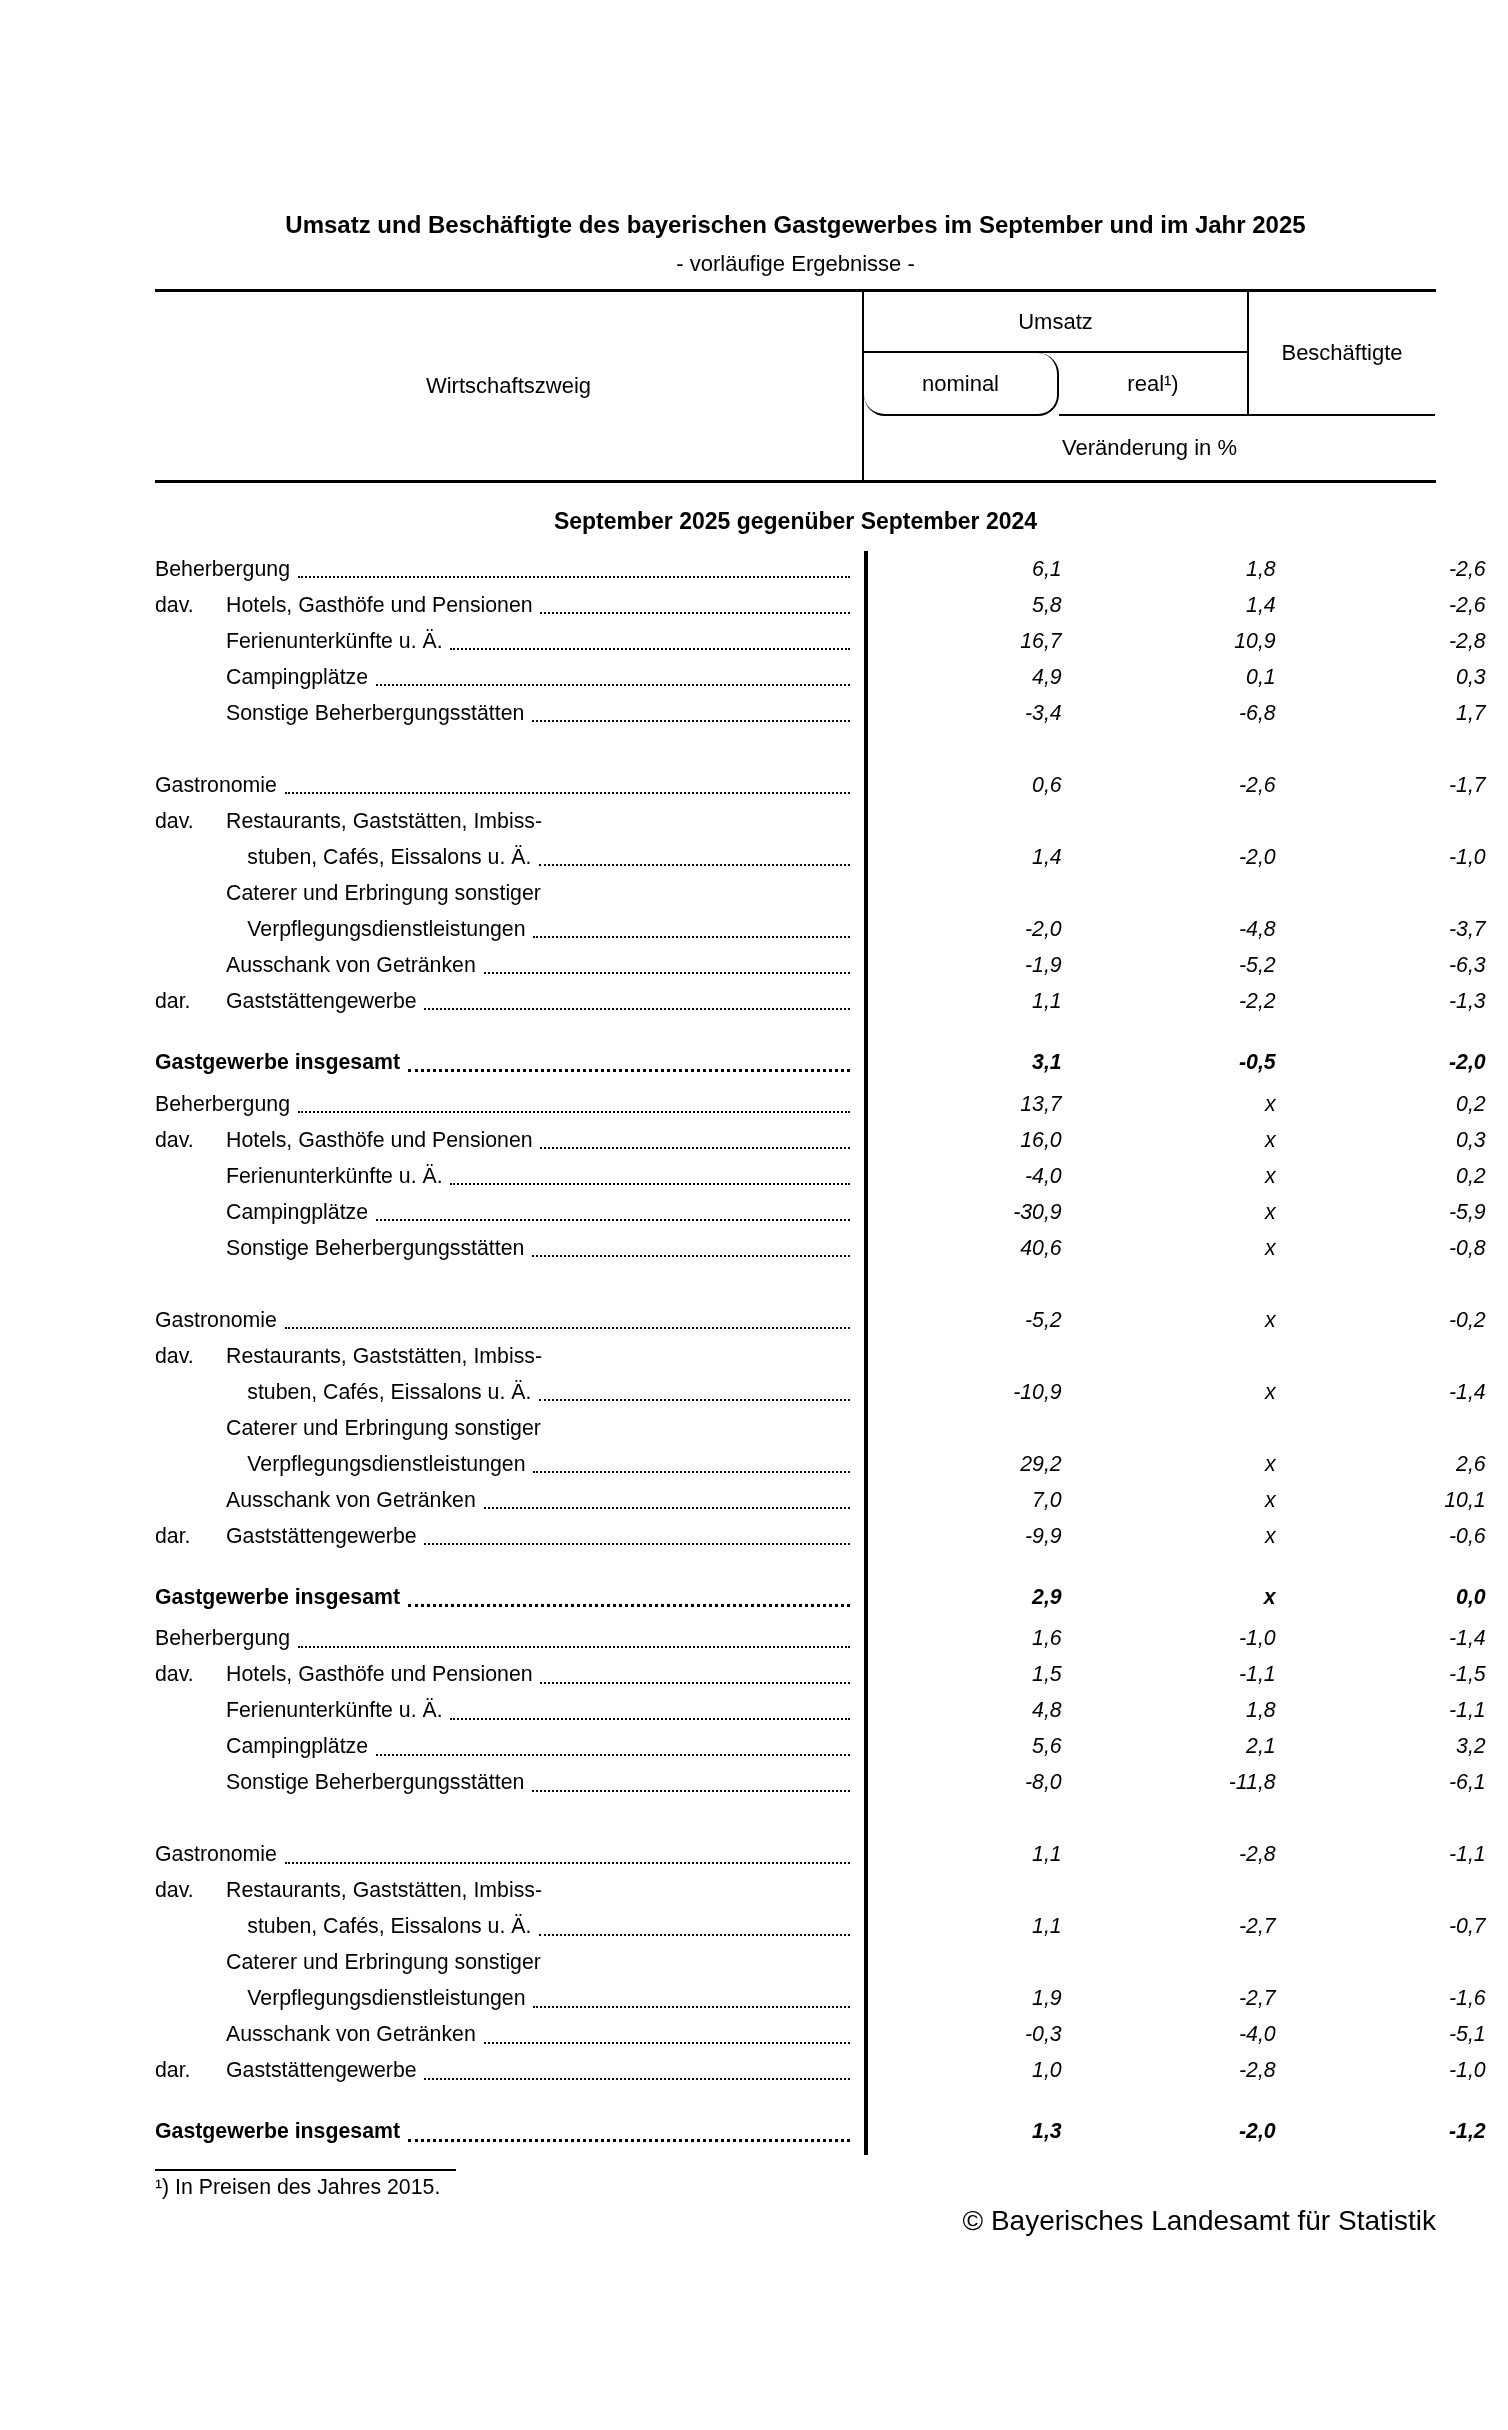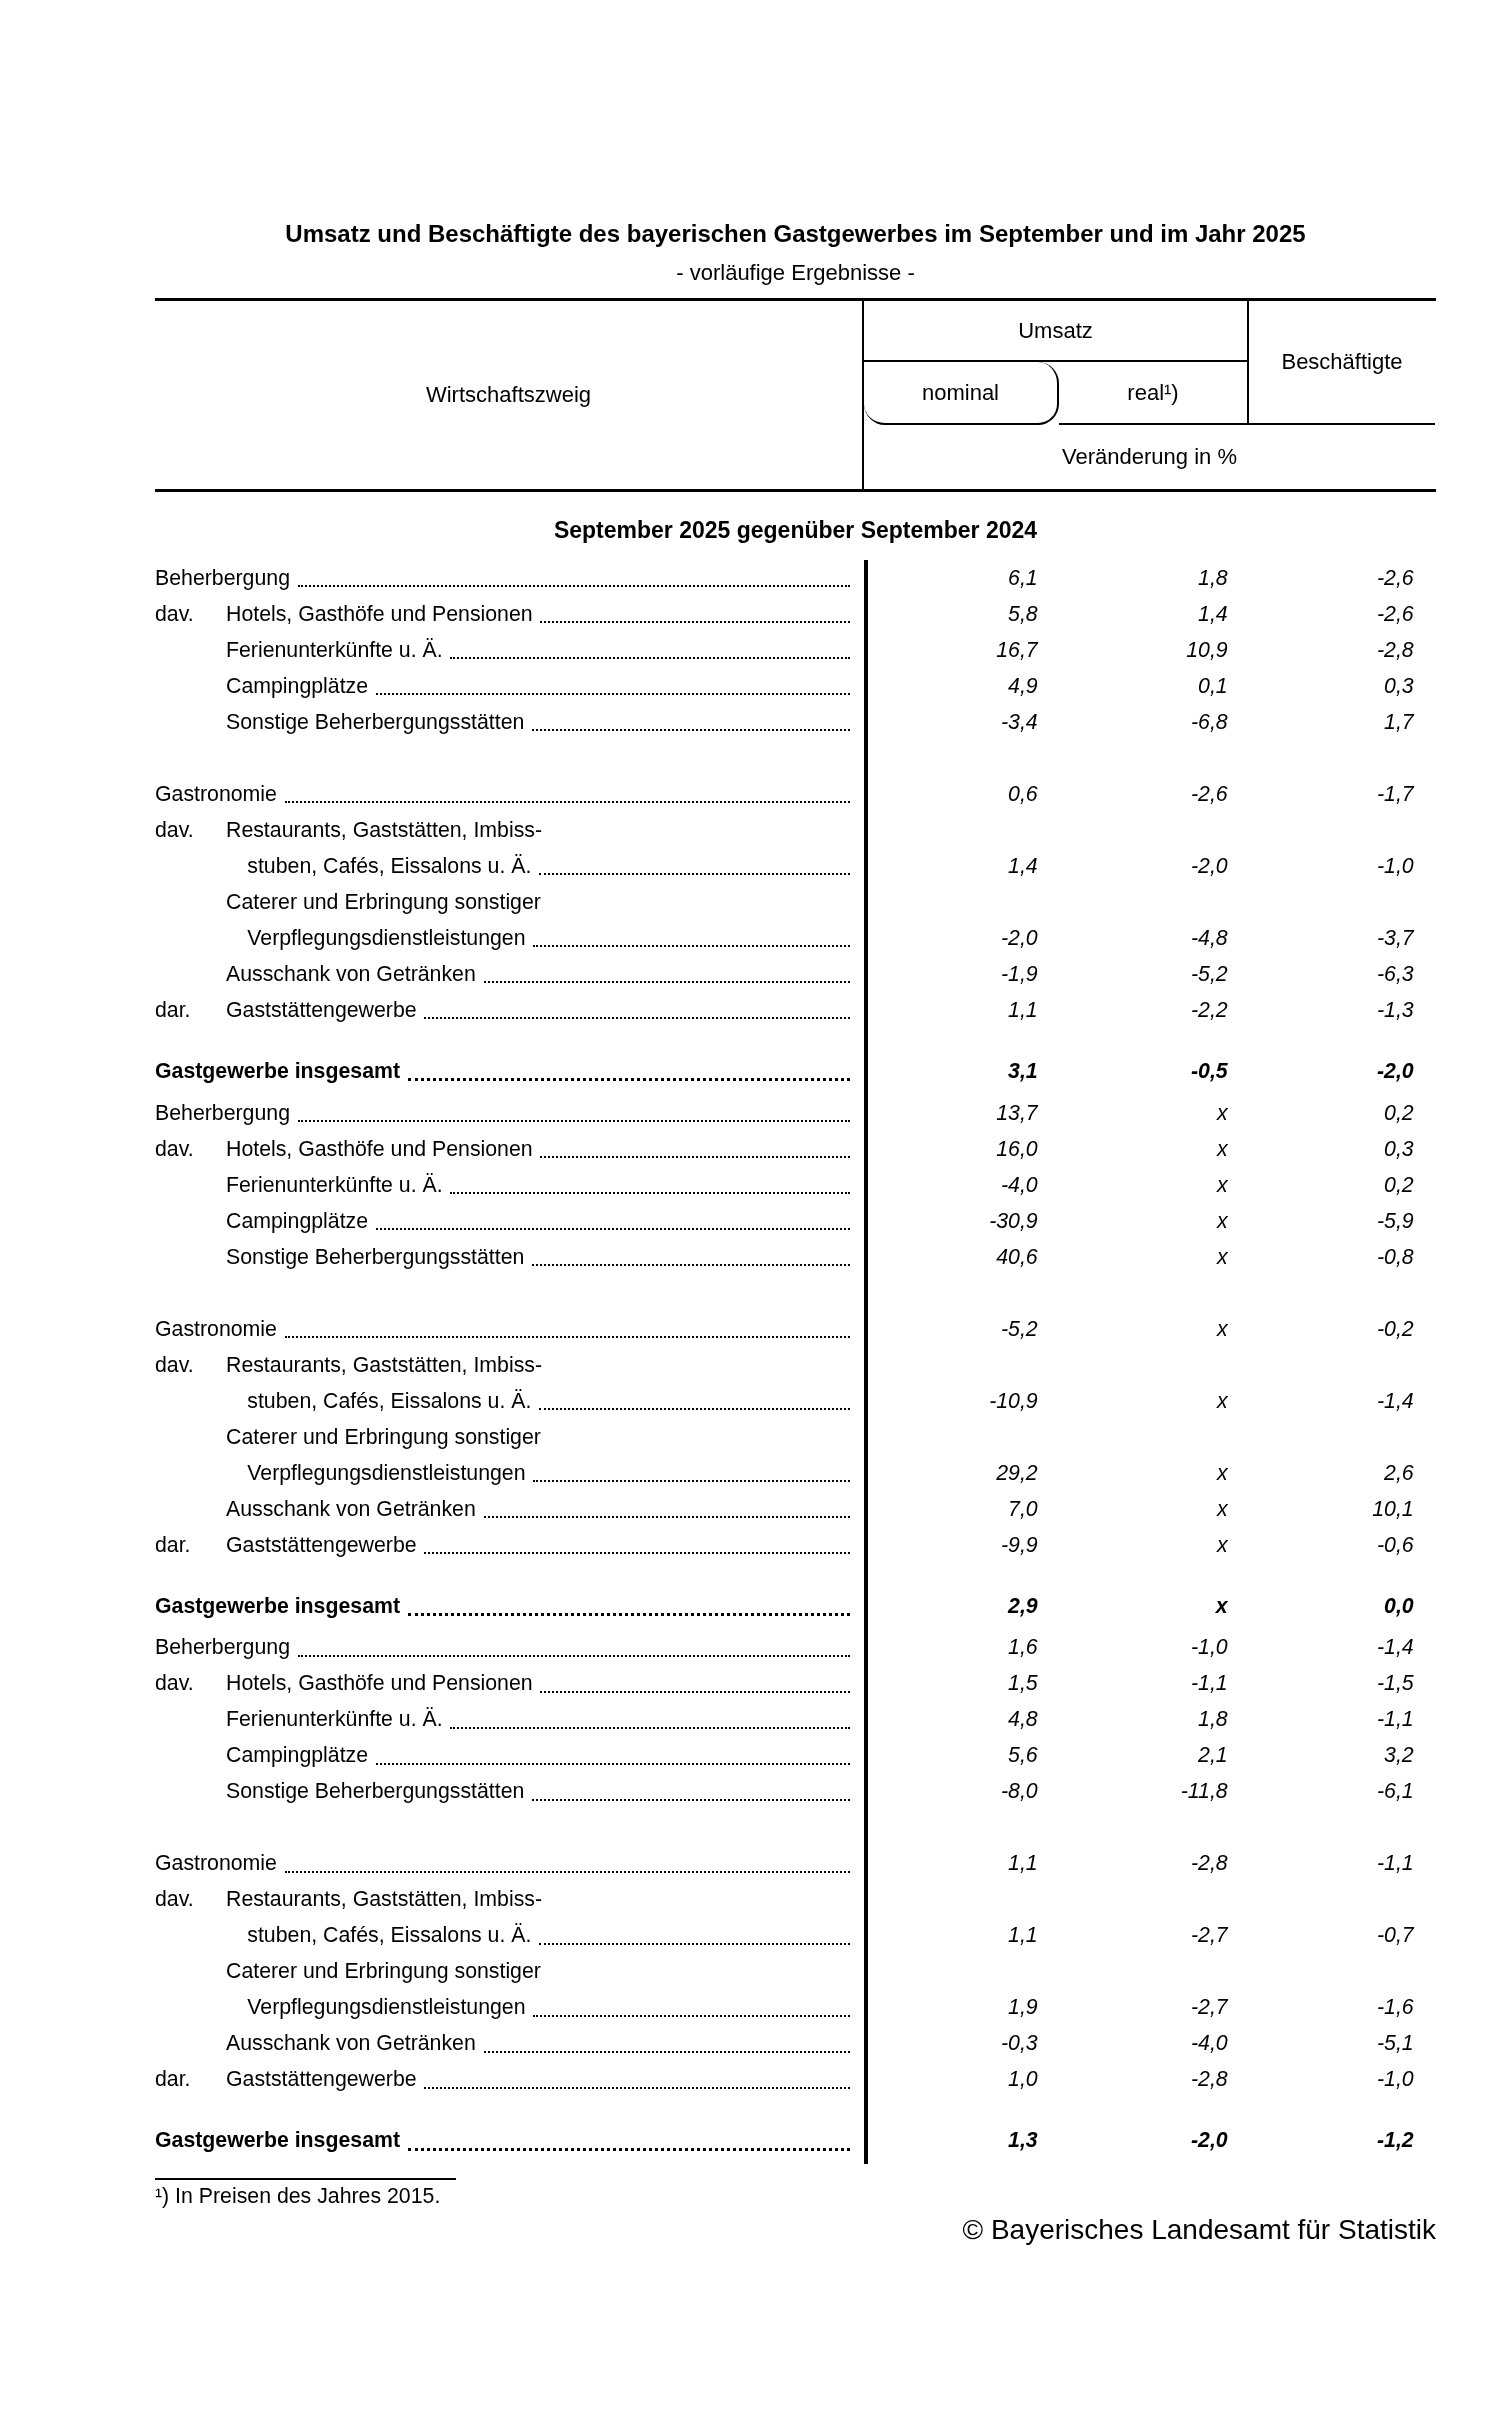--- a/index.html
+++ b/index.html
@@ -1,20 +1,20 @@
 <!DOCTYPE html>
 <html lang="de"><head>
 <meta charset="utf-8">
 <style>
   html,body{margin:0;padding:0;background:#e8e8e8;}
   .page{
     width:1509px;height:2431px;background:#ffffff;margin:0 auto;position:relative;
     font-family:"Liberation Sans","DejaVu Sans",sans-serif;color:#000;overflow:hidden;
   }
-  .content{position:absolute;left:155px;top:13px;width:1281px;}
+  .content{position:absolute;left:155px;top:4px;width:1281px;}
 
   .title{margin-top:206px;font-size:24px;font-weight:bold;text-align:center;line-height:29px;}
   .subtitle{margin-top:9.7px;font-size:22px;text-align:center;line-height:29px;}
 
   
   .theader{
     margin-top:11.6px;
     border-top:3.9px solid #000;border-bottom:3.9px solid #000;
     display:grid;
     grid-template-columns:709px 195px 190px 186px;
@@ -28,21 +28,21 @@
   .hn{grid-area:2/2/3/3;border-right:2.9px solid #000;border-bottom:2.9px solid #000;border-radius:21px;}
   .hr{grid-area:2/3/3/4;border-right:2.9px solid #000;border-bottom:2.9px solid #000;}
   .hv{grid-area:3/2/4/5;}
 
   
   .section-title{font-size:23px;font-weight:bold;text-align:center;line-height:27px;margin:25px 0 15.5px 0;}
   .section:first-of-type .section-title{margin-top:52px;}
   .rows{position:relative;padding-bottom:5.8px;font-size:21.3px;}
   .vline{position:absolute;left:709px;top:0;bottom:0;width:3.9px;background:#000;}
 
-  .row{display:grid;grid-template-columns:709px 195px 190px 186px;min-height:36px;}
+  .row{display:grid;grid-template-columns:709px 195px 190px 186px;min-height:36px;gap:24px;}
   .row[data-variant="gap"]{height:33px;}
   .row[data-variant="total"]{margin-top:25px;font-weight:bold;}
 
   .cell-label{display:flex;align-items:flex-start;}
   .prefix{width:71px;flex:none;line-height:36px;white-space:pre;}
   .labwrap{flex:1;display:flex;flex-direction:column;min-width:0;}
   .line{display:flex;height:36px;line-height:36px;}
   .l2{padding-left:21.3px;}
   .labtext{white-space:pre;}
   .leader{flex:1 1 auto;border-bottom:2.9px dotted #000;margin:0 13.6px 8.7px 7.8px;}

